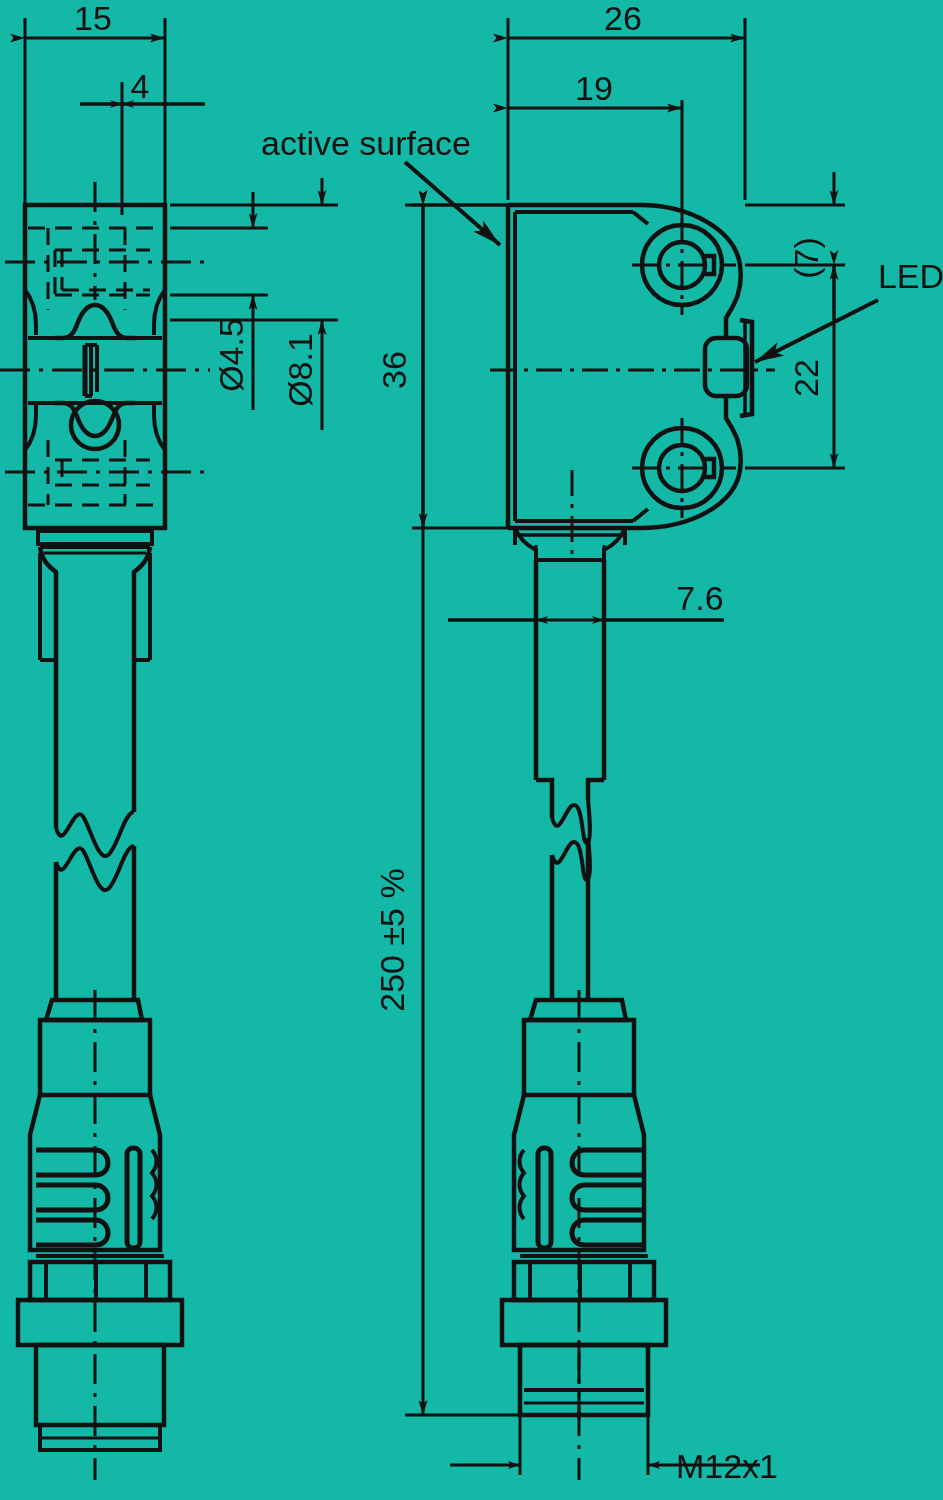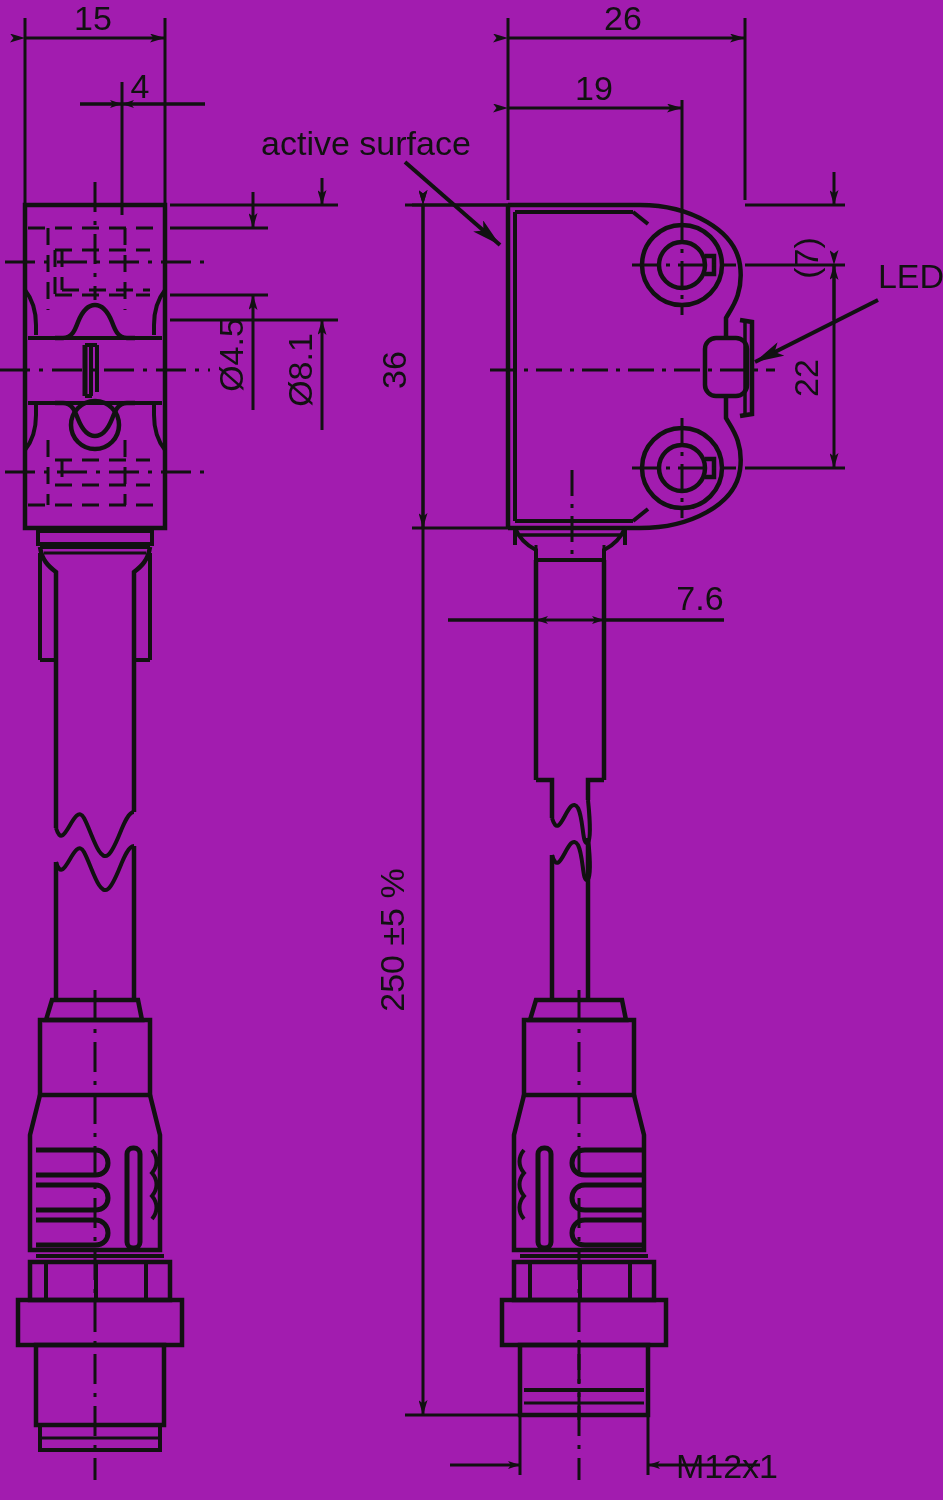--- a/index.html
+++ b/index.html
@@ -1,17 +1,17 @@
 <!DOCTYPE html>
 <html><head>
 <meta charset="utf-8">
 <style>
   html,body{margin:0;padding:0;background:#ffffff;}
   body{width:943px;height:1500px;overflow:hidden;font-family:"Liberation Sans",sans-serif;}
-  #sheet{position:relative;width:943px;height:1500px;background:#a21caf;}
+  #sheet{position:relative;width:943px;height:1500px;background:#14b8a6;}
   svg{display:block;}
   .lbl{font-family:"Liberation Sans",sans-serif;fill:#111;font-size:34px;}
 </style>
 </head>
 <body>
 
 <div id="sheet">
 
 <svg width="943" height="1500" viewBox="0 0 943 1500">
   <defs>

